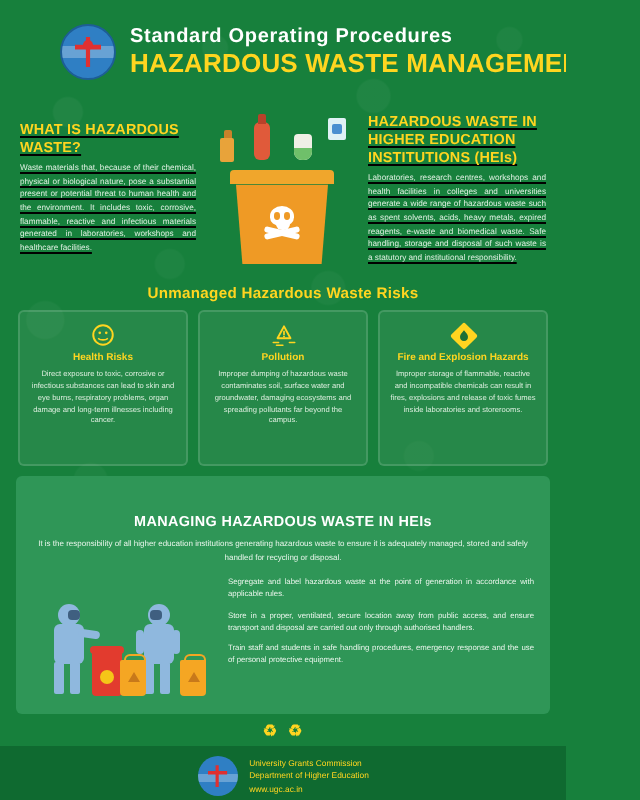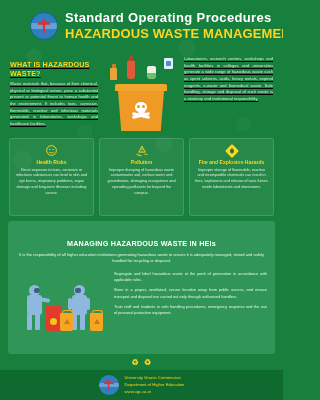--- a/index.html
+++ b/index.html
@@ -51,21 +51,21 @@
     background:#e03030;
     clip-path:polygon(42% 0,58% 0,58% 26%,100% 26%,100% 42%,58% 42%,58% 100%,42% 100%,42% 42%,0 42%,0 26%,42% 26%);
   }
   .brand-logo .emblem-dot{
     position:absolute;left:50%;top:26%;width:5px;height:5px;
     transform:translateX(-50%);
     border-radius:50%;background:#e03030;
   }
   .title-block{display:flex;flex-direction:column;justify-content:center;}
   .kicker{
-    font-size:13px;font-weight:bold;color:#ffffff;
+    font-size:10px;font-weight:bold;color:#ffffff;
     letter-spacing:.35px;line-height:1.15;
     margin-bottom:1px;
   }
   .main-title{
     font-size:13px;font-weight:bold;color:#ffd520;
     letter-spacing:.1px;line-height:1.05;
     white-space:nowrap;
   }
 
   
@@ -257,26 +257,28 @@
           <div class="bone b"></div>
           <div class="head"></div>
           <div class="eye l"></div>
           <div class="eye r"></div>
           <div class="jaw"></div>
         </div>
       </div>
     </div>
 
     <div class="col col-right">
+      <div class="col-head">HAZARDOUS WASTE IN HIGHER EDUCATION INSTITUTIONS (HEIs)</div>
       <div class="col-body">
         <p>Laboratories, research centres, workshops and health facilities in colleges and universities generate a wide range of hazardous waste such as spent solvents, acids, heavy metals, expired reagents, e-waste and biomedical waste. Safe handling, storage and disposal of such waste is a statutory and institutional responsibility.</p>
       </div>
     </div>
   </div>
 
+  <div class="risks-title">Unmanaged Hazardous Waste Risks</div>
 
   <div class="cards">
 
     <div class="card">
       <div class="card-icon">
         <svg width="13" height="13" viewBox="0 0 24 24" aria-hidden="true">
           <circle cx="12" cy="12" r="9" fill="none" stroke="#ffd520" stroke-width="1.8"></circle>
           <circle cx="9" cy="10" r="1.2" fill="#ffd520"></circle>
           <circle cx="15" cy="10" r="1.2" fill="#ffd520"></circle>
           <path d="M8 15.5c1.2 1.4 6.8 1.4 8 0" fill="none" stroke="#ffd520" stroke-width="1.6" stroke-linecap="round"></path>

